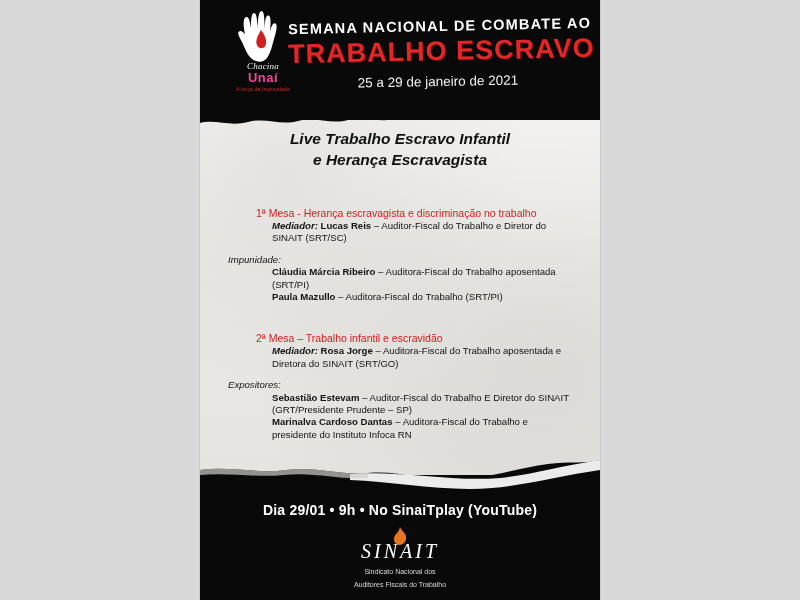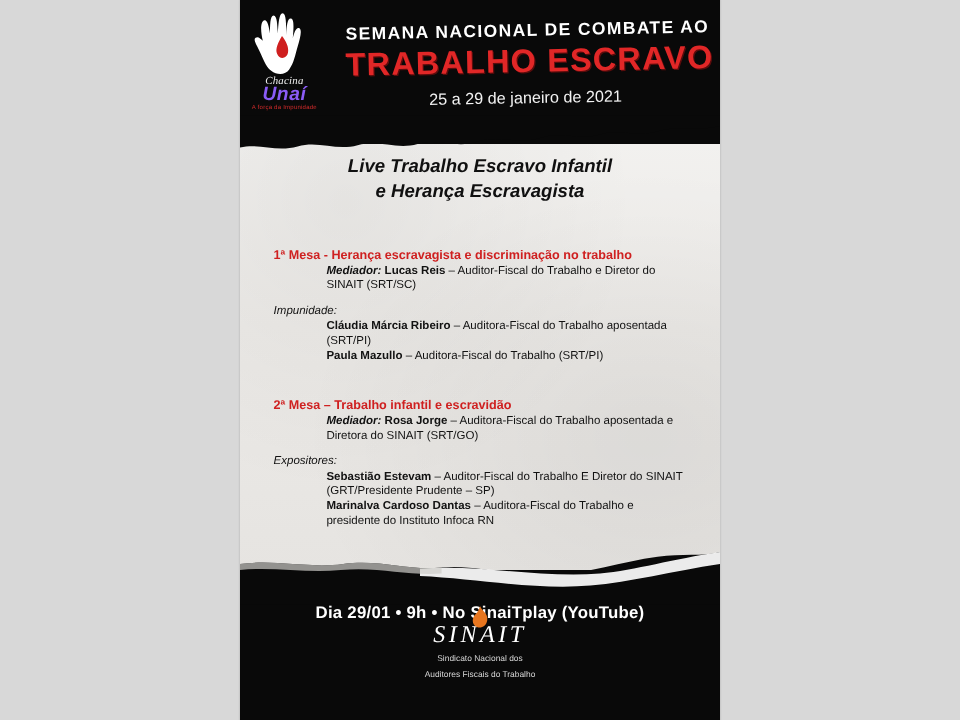--- a/index.html
+++ b/index.html
@@ -82,41 +82,40 @@
 
   
   .header-inner {
     position: absolute;
     left: 0; top: 0;
     width: 400px; height: 110px;
     z-index: 6;
   }
   .logo-hand {
     position: absolute;
-    left: 0; top: 8px;
+    left: 26px; top: 8px;
     width: 74px; height: 84px;
     text-align: center;
   }
   .logo-caption1 {
     font-family: "Liberation Serif", serif;
     font-style: italic;
     color: #f0f0f0;
     font-size: 9px;
     line-height: 9px;
     margin-top: -12px;
     letter-spacing: 0.2px;
   }
   .logo-caption2 {
     font-family: "Liberation Sans", sans-serif;
     font-weight: bold;
-    color: #8b5cf6;
-    font-size: 16px;
+    color: #ec4899;
+    font-size: 13px;
     line-height: 13px;
     letter-spacing: 0.5px;
-    font-style: italic;
   }
   .logo-caption3 {
     color: #d32b2b;
     font-size: 5px;
     line-height: 6px;
     margin-top: 2px;
     letter-spacing: 0.2px;
   }
   .title-block {
     position: absolute;
@@ -165,23 +164,24 @@
     line-height: 21px;
     margin-top: 28px;
     color: #101010;
     font-style: italic;
   }
   .mesa-block { margin: 0 28px; }
   .mesa-1 { margin-top: 36px; }
   .mesa-2 { margin-top: 28px; }
   .mesa-head {
     color: #cf2020;
-    font-weight: bold;
+    font-weight: normal;
     font-size: 10.5px;
     line-height: 14px;
+    margin-left: 28px;
   }
   .line {
     font-size: 9.6px;
     line-height: 12.4px;
     color: #121212;
     margin-left: 44px;
   }
   .line b { font-weight: bold; }
   .line i { font-style: italic; font-weight: bold; }
   .sub-head {
@@ -201,20 +201,21 @@
   }
   .footer-line {
     color: #ffffff;
     font-weight: bold;
     font-size: 14px;
     margin-top: 22px;
     letter-spacing: 0.2px;
   }
   .footer-line .dot { color: #ffffff; }
   .sinait-logo {
+    margin-top: 22px;
     color: #ffffff;
   }
   .sinait-word {
     font-family: "Liberation Serif", serif;
     font-size: 20px;
     font-style: italic;
     letter-spacing: 3px;
     color: #ffffff;
     position: relative;
     display: inline-block;

